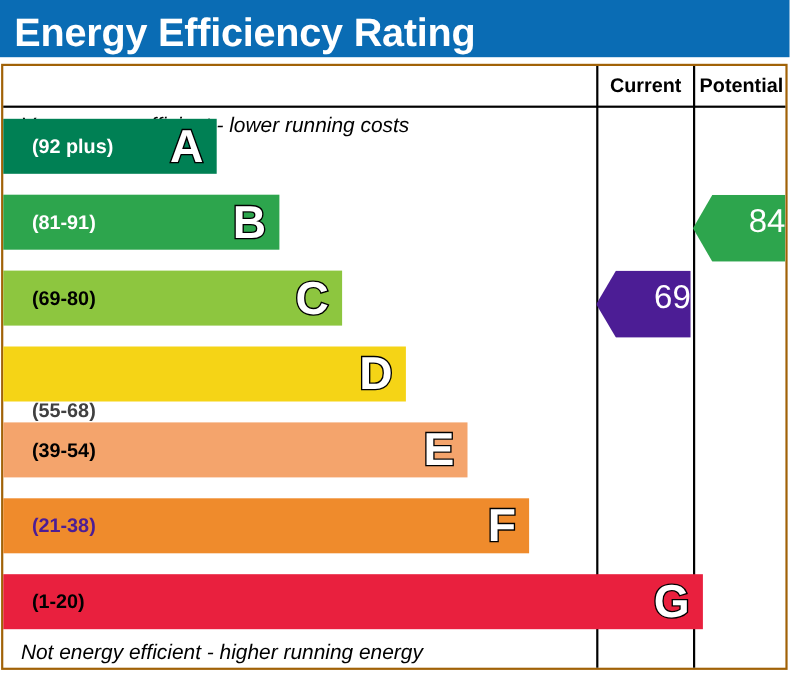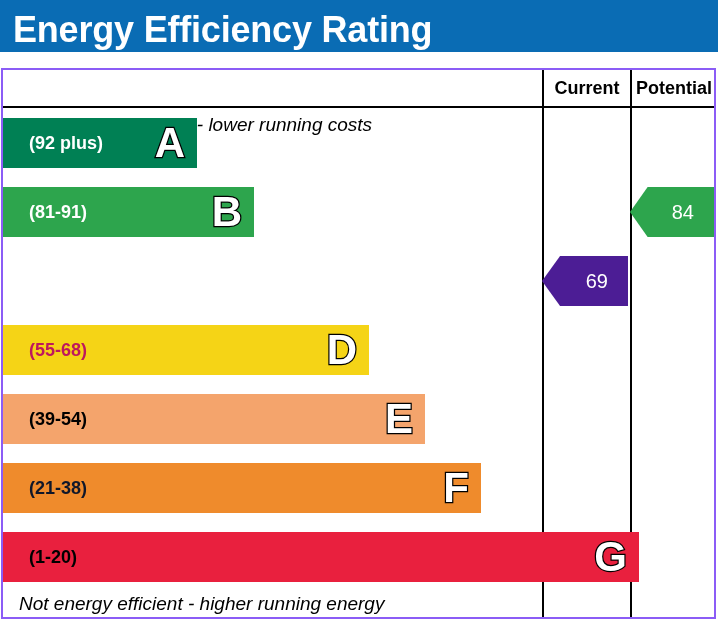--- a/index.html
+++ b/index.html
@@ -40,24 +40,24 @@
     color: #ffffff;
     letter-spacing: -0.2px;
     line-height: 46px;
     white-space: nowrap;
   }
 
   
   .table-frame {
     position: absolute;
     left: 1px;
-    top: 68px;
+    top: 58px;
     width: 715px;
     height: 551px;
-    border: 2px solid #8b5cf6;
+    border: 2px solid #a16207;
     box-sizing: border-box;
   }
 
   
   .col-divider {
     position: absolute;
     top: 0;
     width: 2px;
     height: 100%;
     background: #000000;
@@ -135,27 +135,27 @@
     font-weight: bold;
     color: #ffffff;
     -webkit-text-stroke: 2.5px #000000;
     paint-order: stroke fill;
     white-space: nowrap;
   }
 
   
   .arrow {
     position: absolute;
-    height: 50px;
+    height: 61px;
     line-height: 50px;
     color: #ffffff;
-    font-size: 20px;
+    font-size: 30px;
     text-align: right;
     box-sizing: border-box;
-    padding-right: 20px;
+    padding-right: 0;
     clip-path: polygon(0% 50%, 21% 0%, 100% 0%, 100% 100%, 21% 100%);
   }
 </style>
 </head>
 <body>
 
 <div id="epc-chart">
 
   <div class="title-bar">
     <div class="title-text">Energy Efficiency Rating</div>
@@ -175,30 +175,34 @@
 
     <div class="bands" id="bands-container">
         <div class="band" style="top: 48px; width: 194px; background: rgb(0, 128, 84);">
           <span class="band-range" style="color: rgb(255, 255, 255);">(92 plus)</span>
           <span class="band-letter" style="right: 12px;">A</span>
         </div>
         <div class="band" style="top: 117px; width: 251px; background: rgb(45, 165, 77);">
           <span class="band-range" style="color: rgb(255, 255, 255);">(81-91)</span>
           <span class="band-letter" style="right: 12px;">B</span>
         </div>
+        <div class="band" style="top: 186px; width: 308px; background: rgb(141, 198, 63);">
+          <span class="band-range" style="color: rgb(0, 0, 0);">(69-80)</span>
+          <span class="band-letter" style="right: 12px;">C</span>
+        </div>
         <div class="band" style="top: 255px; width: 366px; background: rgb(245, 212, 22);">
-          <span class="band-range" style="color: #be185d;">(55-68)</span>
+          <span class="band-range" style="color: #404040; margin-top: 33px;">(55-68)</span>
           <span class="band-letter" style="right: 12px;">D</span>
         </div>
         <div class="band" style="top: 324px; width: 422px; background: rgb(244, 164, 108);">
           <span class="band-range" style="color: rgb(0, 0, 0);">(39-54)</span>
           <span class="band-letter" style="right: 12px;">E</span>
         </div>
         <div class="band" style="top: 393px; width: 478px; background: rgb(239, 139, 44);">
-          <span class="band-range" style="color: #0f172a;">(21-38)</span>
+          <span class="band-range" style="color: #4c1d95;">(21-38)</span>
           <span class="band-letter" style="right: 12px;">F</span>
         </div>
         <div class="band" style="top: 462px; width: 636px; background: rgb(233, 32, 62);">
           <span class="band-range" style="color: rgb(0, 0, 0);">(1-20)</span>
           <span class="band-letter" style="right: 12px;">G</span>
         </div>
       </div>
 
     <div id="arrows-container">
         <div class="arrow" style="left: 539px; width: 86px; top: 186px; background: #4c1d95;">69</div>

